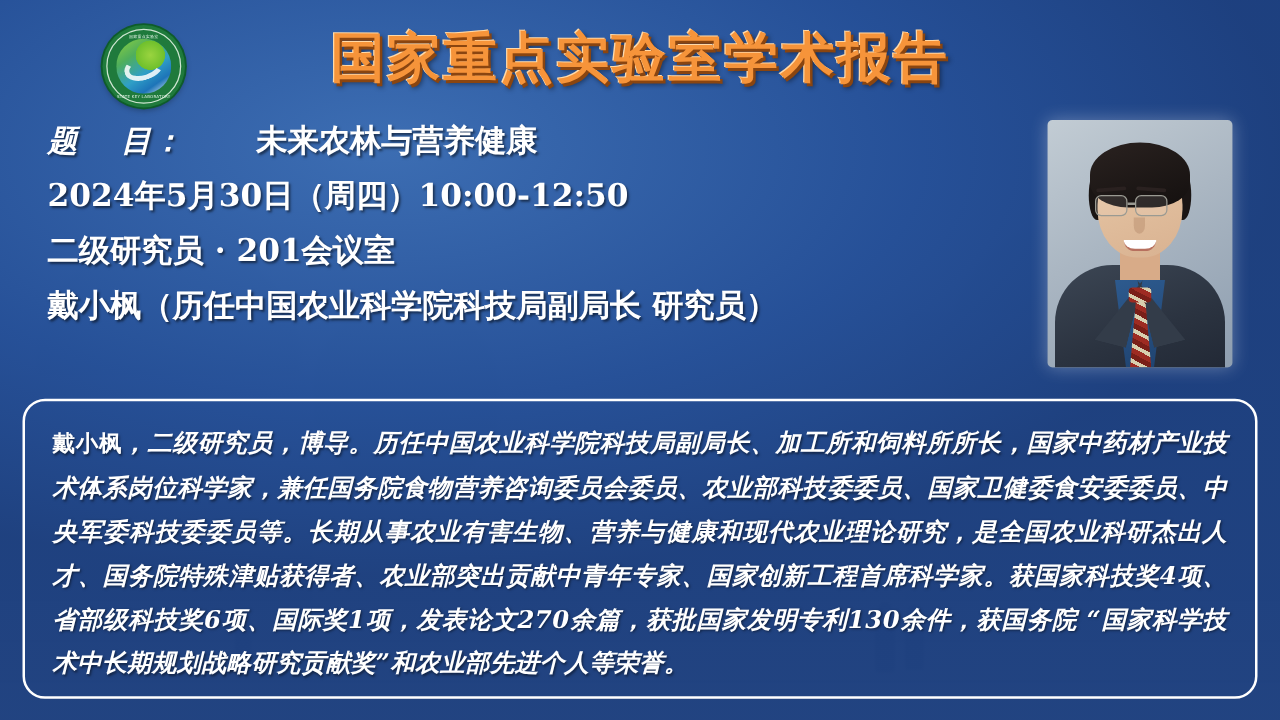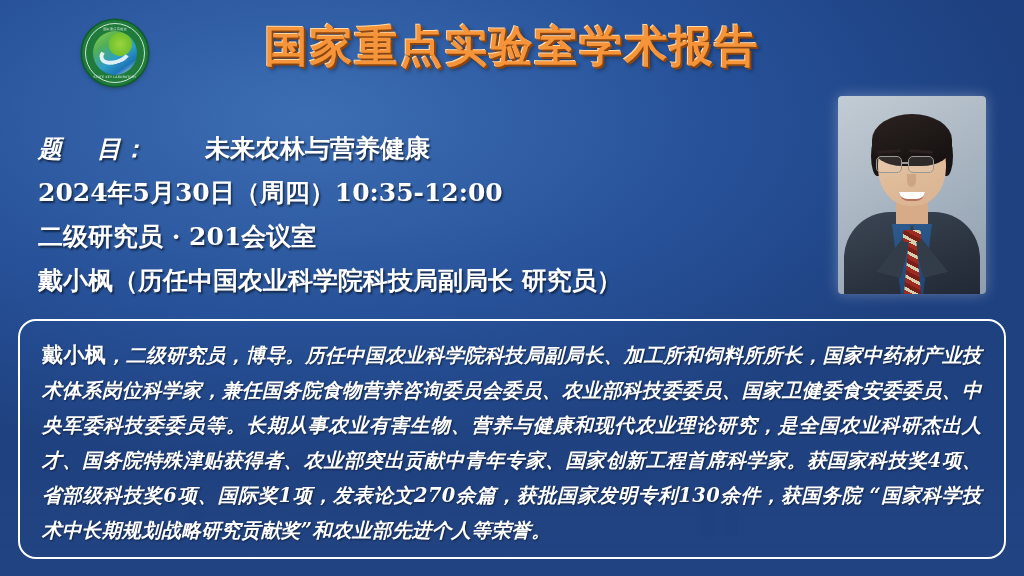--- a/index.html
+++ b/index.html
@@ -173,21 +173,20 @@
     flex: none;
     font-size: 24px;
     letter-spacing: 1px;
     font-family: "DejaVu Serif", "Liberation Serif", serif;
     font-style: italic;
   }
   .info-label .sp { display: inline-block; width: 34px; }
   .info-value {
     font-size: 25px;
     font-family: "DejaVu Sans", "Liberation Sans", sans-serif;
-    margin-top: 36px;
   }
   .info-row.serif .info-value {
     font-family: "DejaVu Serif", "Liberation Serif", serif;
   }
 
   
   .portrait-wrap {
     position: absolute;
     right: 38px; top: 96px;
     width: 148px; height: 198px;
@@ -314,21 +313,21 @@
     font-size: 19.5px;
     line-height: 35px;
     font-weight: bold;
     font-style: italic;
     letter-spacing: .4px;
     text-align: justify;
     font-family: "DejaVu Serif", "Liberation Serif", serif;
     text-shadow: 1px 1px 2px rgba(0,0,0,.5);
   }
   .bio .lead {
-    font-size: 21px;
+    font-size: 18px;
     font-style: normal;
   }
 </style>
 </head>
 <body>
 
 <div class="poster">
 
   <div class="bg-photo">
     <div class="bg-tree" style="left:30px;  top:190px; width:210px; height:190px;"></div>
@@ -362,21 +361,21 @@
   </div>
 
   <div class="info">
 
     <div class="info-row">
       <span class="info-label"><span>题</span><span class="sp"></span><span>目：</span></span>
       <span class="info-value">未来农林与营养健康</span>
     </div>
 
     <div class="info-row serif">
-      <span class="info-value">2024年5月30日（周四）10:35-12:00</span>
+      <span class="info-value">2024年5月30日（周四）10:00-12:50</span>
     </div>
 
     <div class="info-row serif">
       <span class="info-value">二级研究员 · 201会议室</span>
     </div>
 
     <div class="info-row serif">
       <span class="info-value">戴小枫（历任中国农业科学院科技局副局长 研究员）</span>
     </div>
 

